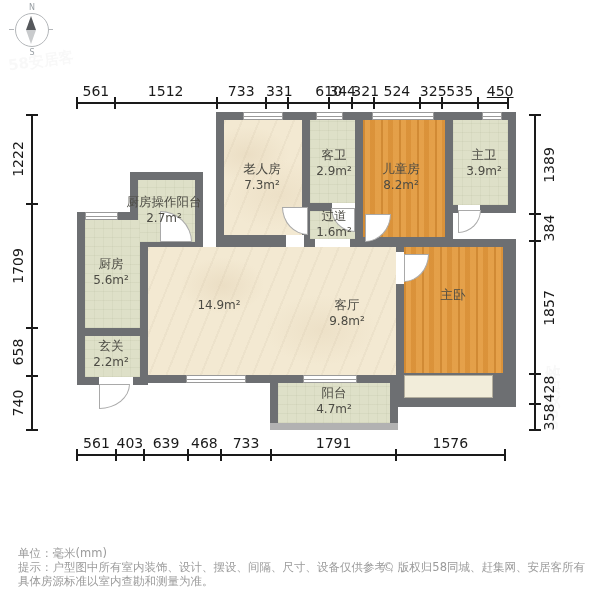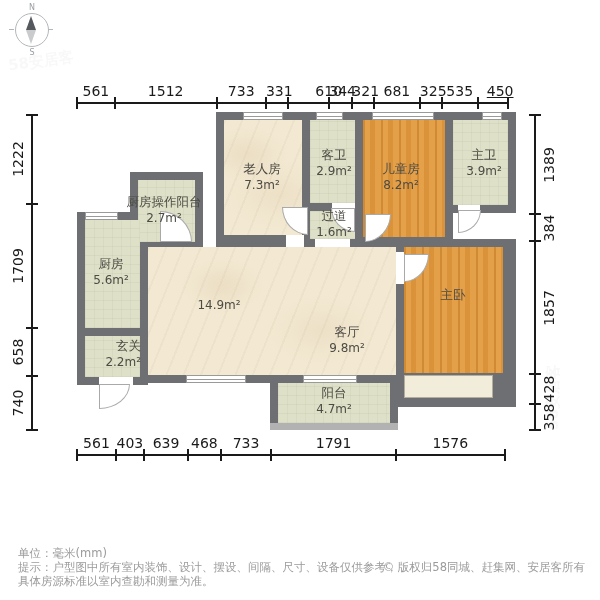--- a/index.html
+++ b/index.html
@@ -137,28 +137,28 @@
         <span class="nm">过道</span>
         <span class="ar">1.6m²</span>
       </div>
       <div class="rlabel" style="left: 81px; top: 256px; width: 60px;">
         <span class="nm">厨房</span>
         <span class="ar">5.6m²</span>
       </div>
       <div class="rlabel" style="left: 174px; top: 297px; width: 90px;">
         <span class="ar">14.9m²</span>
       </div>
-      <div class="rlabel" style="left: 302px; top: 297px; width: 90px; margin-top: 27px;">
+      <div class="rlabel" style="left: 302px; top: 297px; width: 90px;">
         <span class="nm">客厅</span>
         <span class="ar">9.8m²</span>
       </div>
       <div class="rlabel" style="left: 408px; top: 287px; width: 90px;">
         <span class="nm">主卧</span>
       </div>
-      <div class="rlabel" style="left: 81px; top: 338px; width: 60px; text-align: right;">
+      <div class="rlabel" style="left: 81px; top: 338px; width: 60px;">
         <span class="nm">玄关</span>
         <span class="ar">2.2m²</span>
       </div>
       <div class="rlabel" style="left: 294px; top: 385px; width: 80px;">
         <span class="nm">阳台</span>
         <span class="ar">4.7m²</span>
       </div>
     </div>
   <div id="rulers">
       <div class="rline" style="left: 77px; top: 102px; width: 431px; height: 2px;"></div>
@@ -171,21 +171,21 @@
       <div class="dimlab" style="left: 216.538px; top: 83px; width: 49.3398px;">733</div>
       <div class="tick" style="left: 287.158px; top: 97px; width: 2px; height: 12px;"></div>
       <div class="dimlab" style="left: 265.878px; top: 83px; width: 22.2803px;">331</div>
       <div class="tick" style="left: 328.219px; top: 97px; width: 2px; height: 12px;"></div>
       <div class="dimlab" style="left: 288.158px; top: 83px; width: 41.0604px; margin-left: 20px;">610</div>
       <div class="tick" style="left: 351.374px; top: 97px; width: 2px; height: 12px;"></div>
       <div class="dimlab" style="left: 329.219px; top: 83px; width: 23.1554px;">344</div>
       <div class="tick" style="left: 372.981px; top: 97px; width: 2px; height: 12px;"></div>
       <div class="dimlab" style="left: 352.374px; top: 83px; width: 21.6072px;">321</div>
       <div class="tick" style="left: 418.821px; top: 97px; width: 2px; height: 12px;"></div>
-      <div class="dimlab" style="left: 373.981px; top: 83px; width: 45.8396px;">681</div>
+      <div class="dimlab" style="left: 373.981px; top: 83px; width: 45.8396px;">524</div>
       <div class="tick" style="left: 440.697px; top: 97px; width: 2px; height: 12px;"></div>
       <div class="dimlab" style="left: 419.821px; top: 83px; width: 21.8765px;">325</div>
       <div class="tick" style="left: 476.71px; top: 97px; width: 2px; height: 12px;"></div>
       <div class="dimlab" style="left: 441.697px; top: 83px; width: 36.012px;">535</div>
       <div class="tick" style="left: 507px; top: 97px; width: 2px; height: 12px;"></div>
       <div class="dimlab" style="left: 485px; top: 83px; width: 30.2905px; text-decoration: underline;">450</div>
       <div class="rline" style="left: 77px; top: 454px; width: 428px; height: 2px;"></div>
       <div class="tick" style="left: 76px; top: 449px; width: 2px; height: 12px;"></div>
       <div class="tick" style="left: 114.909px; top: 449px; width: 2px; height: 12px;"></div>
       <div class="dimlab" style="left: 77px; top: 435px; width: 38.9091px;">561</div>

